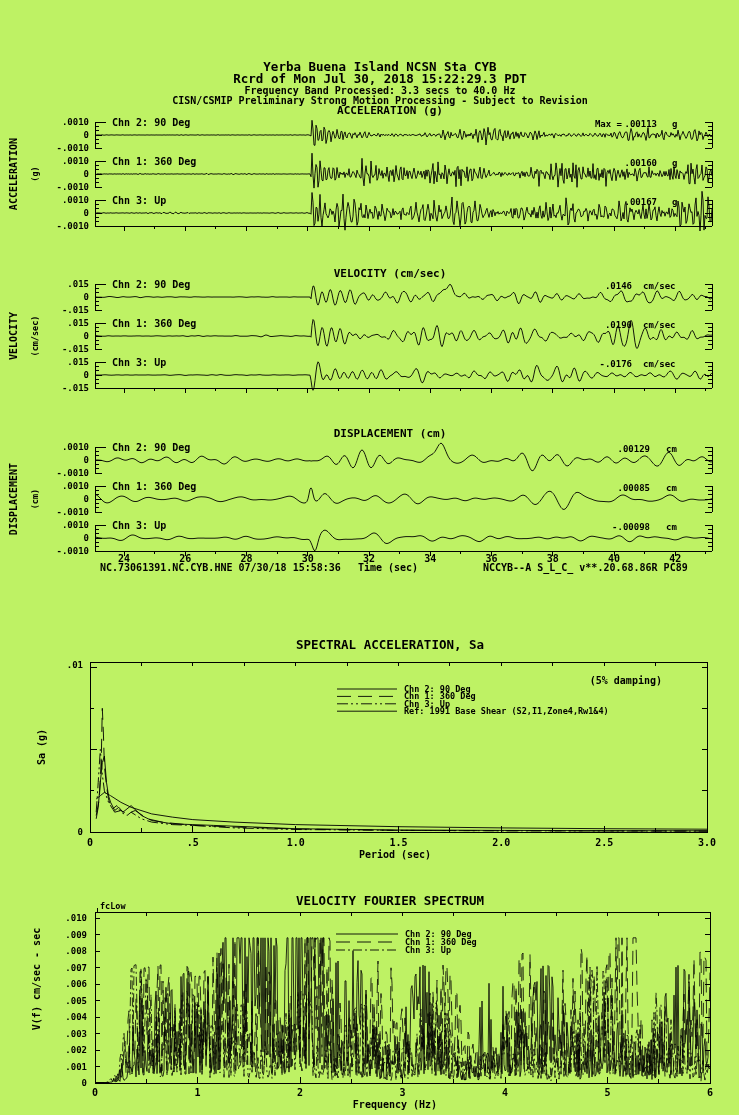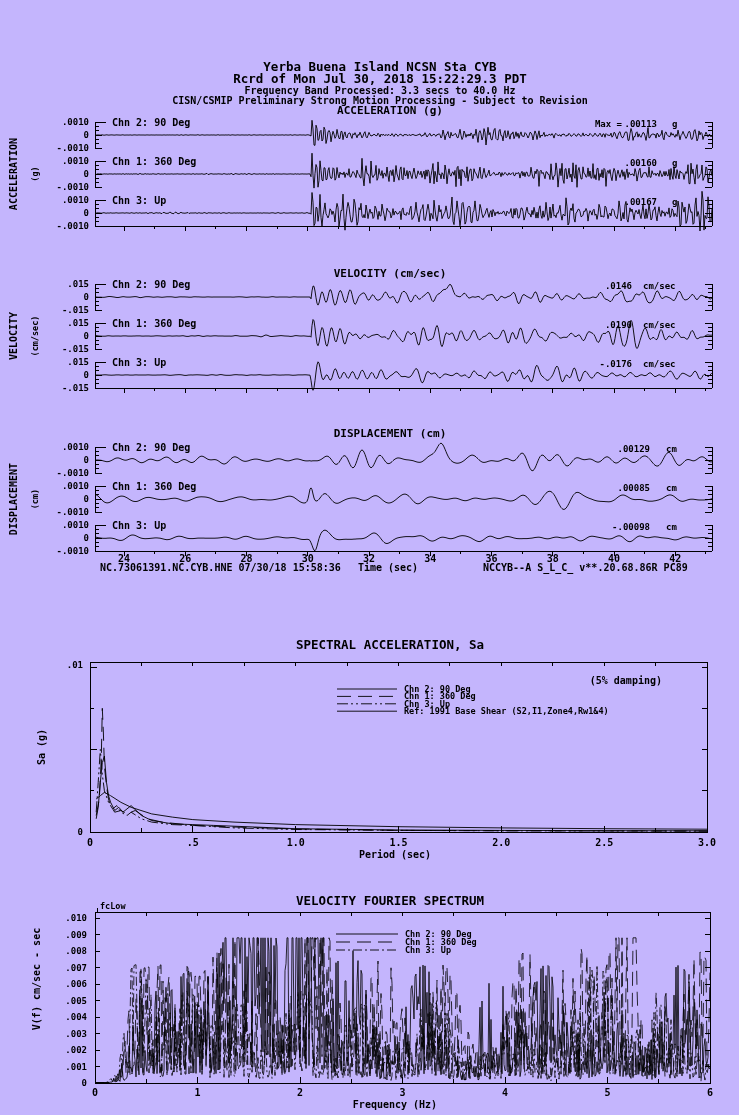--- a/index.html
+++ b/index.html
@@ -1,16 +1,16 @@
 <!DOCTYPE html>
 <html><head>
 <meta charset="utf-8">
 <style>
   html,body{margin:0;padding:0;background:#fff}
-  .page{position:relative;width:739px;height:1115px;background:#c4b5fd;overflow:hidden}
+  .page{position:relative;width:739px;height:1115px;background:#bef264;overflow:hidden}
   svg{position:absolute;left:0;top:0}
   text{font-family:"DejaVu Sans Mono","Liberation Mono",monospace;fill:#000;font-weight:bold}
   .t12{font-size:12.5px}
   .t11{font-size:11px}
   .t10{font-size:10px}
   .t9{font-size:9px}
   .t8{font-size:8.5px}
   .ln{stroke:#000;stroke-width:1;fill:none;shape-rendering:crispEdges}
   .tr{stroke:#000;stroke-width:0.9;fill:none}
   .trf{stroke:#000;stroke-width:0.8;fill:none}

